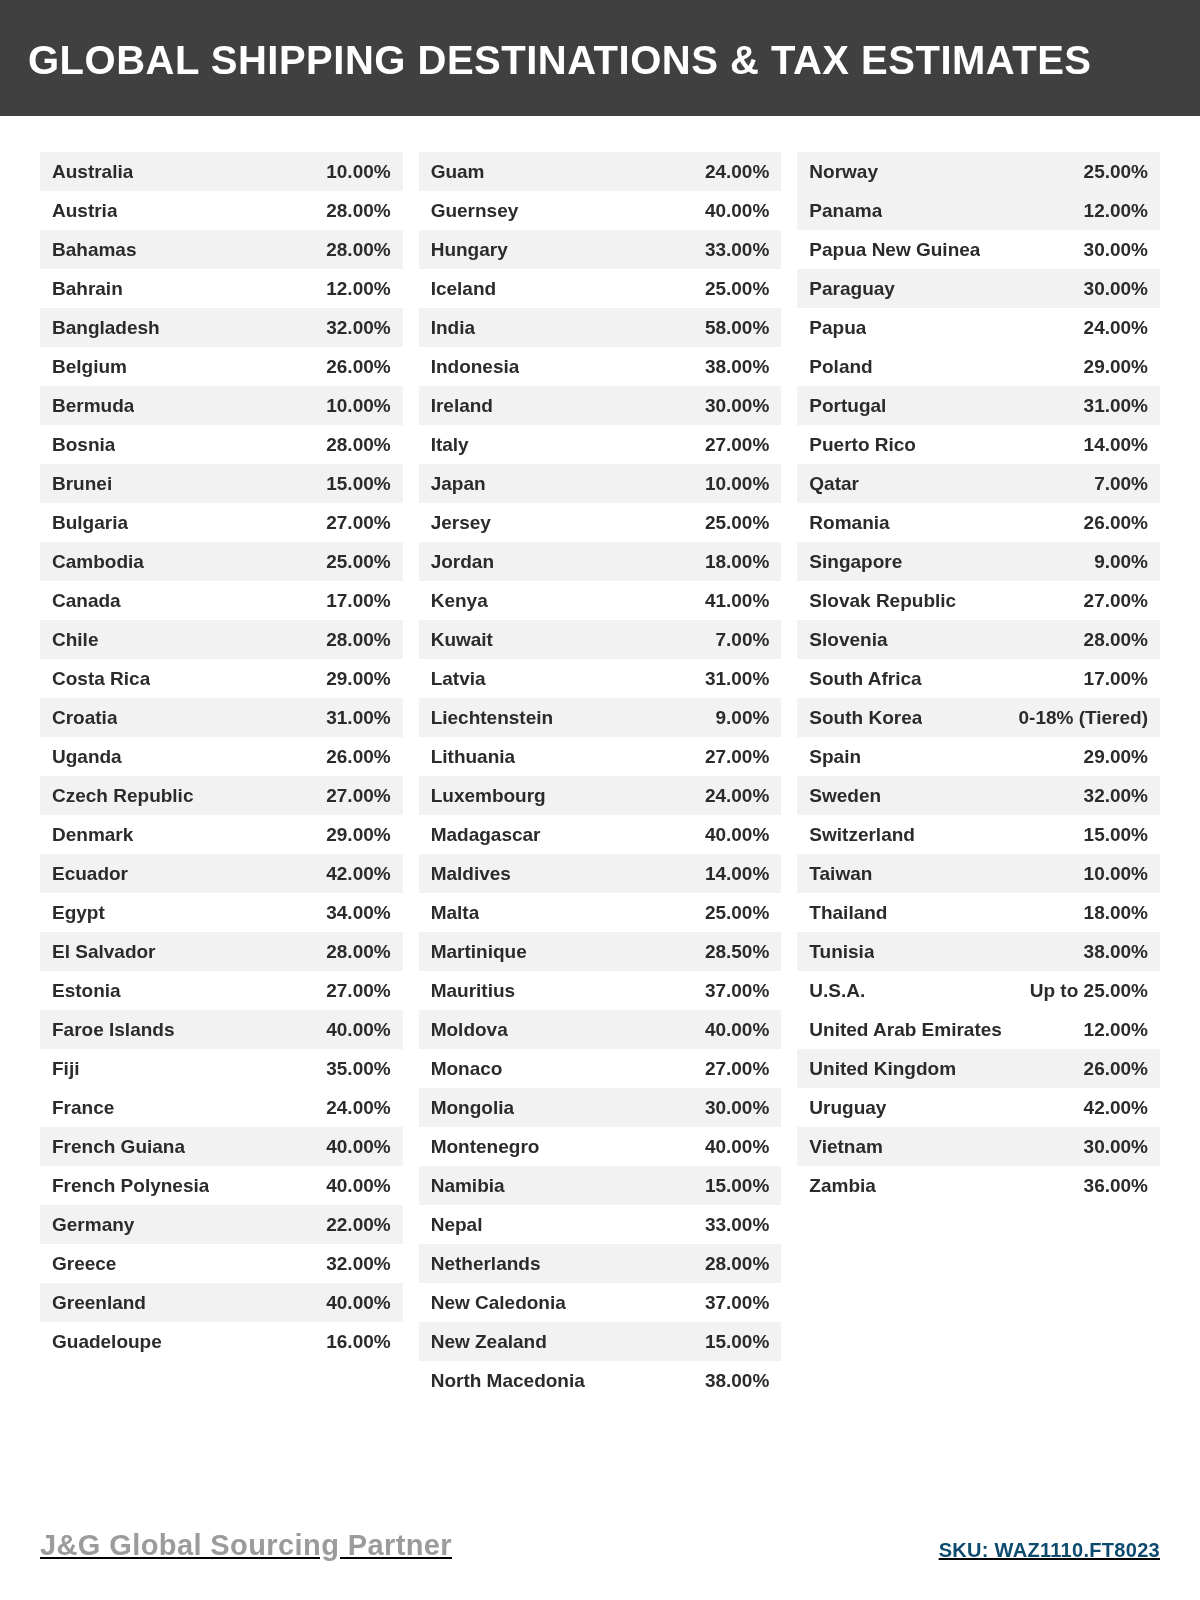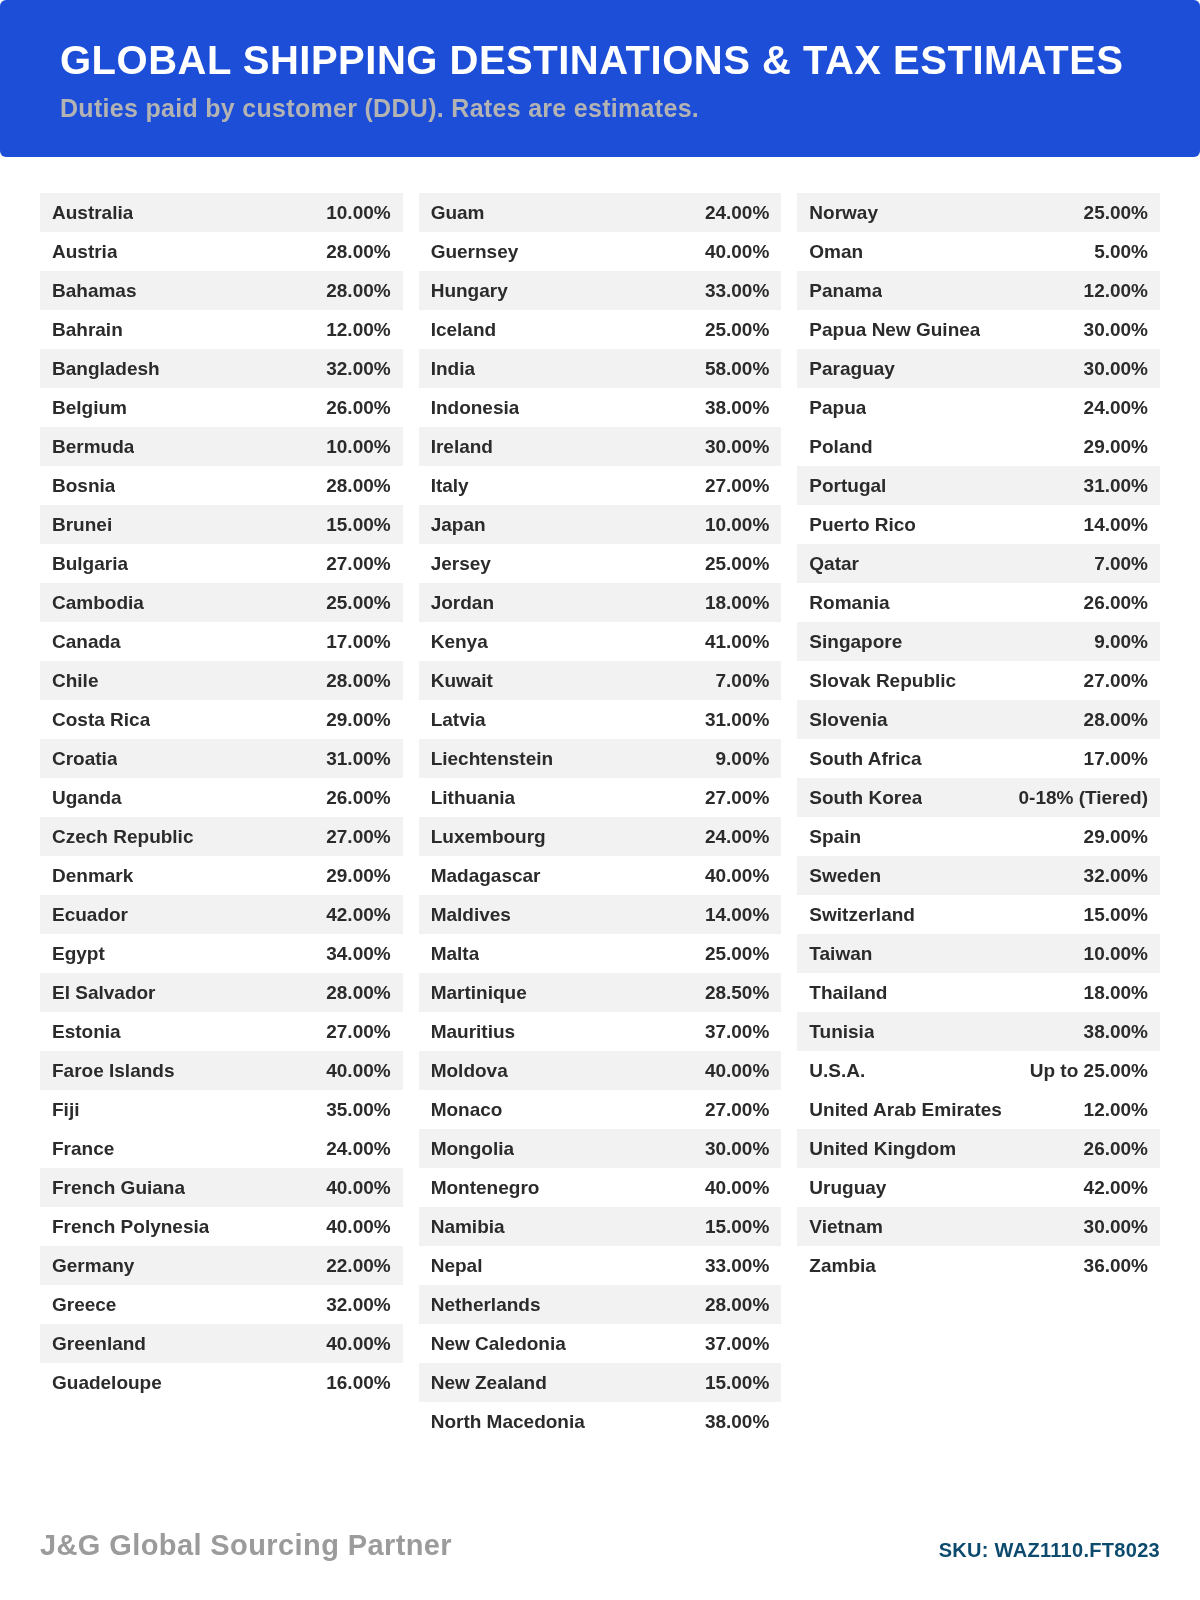--- a/index.html
+++ b/index.html
@@ -7,24 +7,23 @@
     width: 1200px;
     background: #ffffff;
     font-family: "Liberation Sans", "DejaVu Sans", sans-serif;
   }
   body {
     min-height: 1600px;
     display: flex;
     flex-direction: column;
   }
   .header {
-    background: #1d4ed8;
+    background: #404040;
     color: #ffffff;
-    padding: 38px 52px 34px 60px;
-    border-radius: 6px;
+    padding: 38px 52px 34px 28px;
   }
   .header h1 {
     font-size: 40px;
     font-weight: 800;
     letter-spacing: 0.5px;
     line-height: 1.1;
   }
   .header .subtitle {
     margin-top: 12px;
     font-size: 25px;
@@ -64,40 +63,40 @@
     color: #2b2b2b;
     white-space: nowrap;
     padding-left: 8px;
   }
   .footer {
     margin-top: auto;
     padding: 0 40px 38px 40px;
     display: flex;
     justify-content: space-between;
     align-items: flex-end;
+    text-decoration: underline;
   }
   .brand {
     font-size: 29px;
     font-weight: 800;
     color: #9b9b9b;
     letter-spacing: 0.4px;
   }
   .sku {
     font-size: 20px;
     font-weight: 700;
     color: #0c4a6e;
     letter-spacing: 0.3px;
   }
 </style>
 </head>
 <body>
 
 <header class="header">
   <h1>GLOBAL SHIPPING DESTINATIONS &amp; TAX ESTIMATES</h1>
-  <div class="subtitle">Duties paid by customer (DDU). Rates are estimates.</div>
 </header>
 
 <main class="table-area">
   <div class="col">
       <div class="row striped">
         <span class="country">Australia</span>
         <span class="rate">10.00%</span>
       </div>
       <div class="row">
         <span class="country">Austria</span>
@@ -347,24 +346,20 @@
       </div>
       <div class="row">
         <span class="country">North Macedonia</span>
         <span class="rate">38.00%</span>
       </div>
     </div>
   <div class="col">
       <div class="row striped">
         <span class="country">Norway</span>
         <span class="rate">25.00%</span>
-      </div>
-      <div class="row">
-        <span class="country">Oman</span>
-        <span class="rate">5.00%</span>
       </div>
       <div class="row striped">
         <span class="country">Panama</span>
         <span class="rate">12.00%</span>
       </div>
       <div class="row">
         <span class="country">Papua New Guinea</span>
         <span class="rate">30.00%</span>
       </div>
       <div class="row striped">

